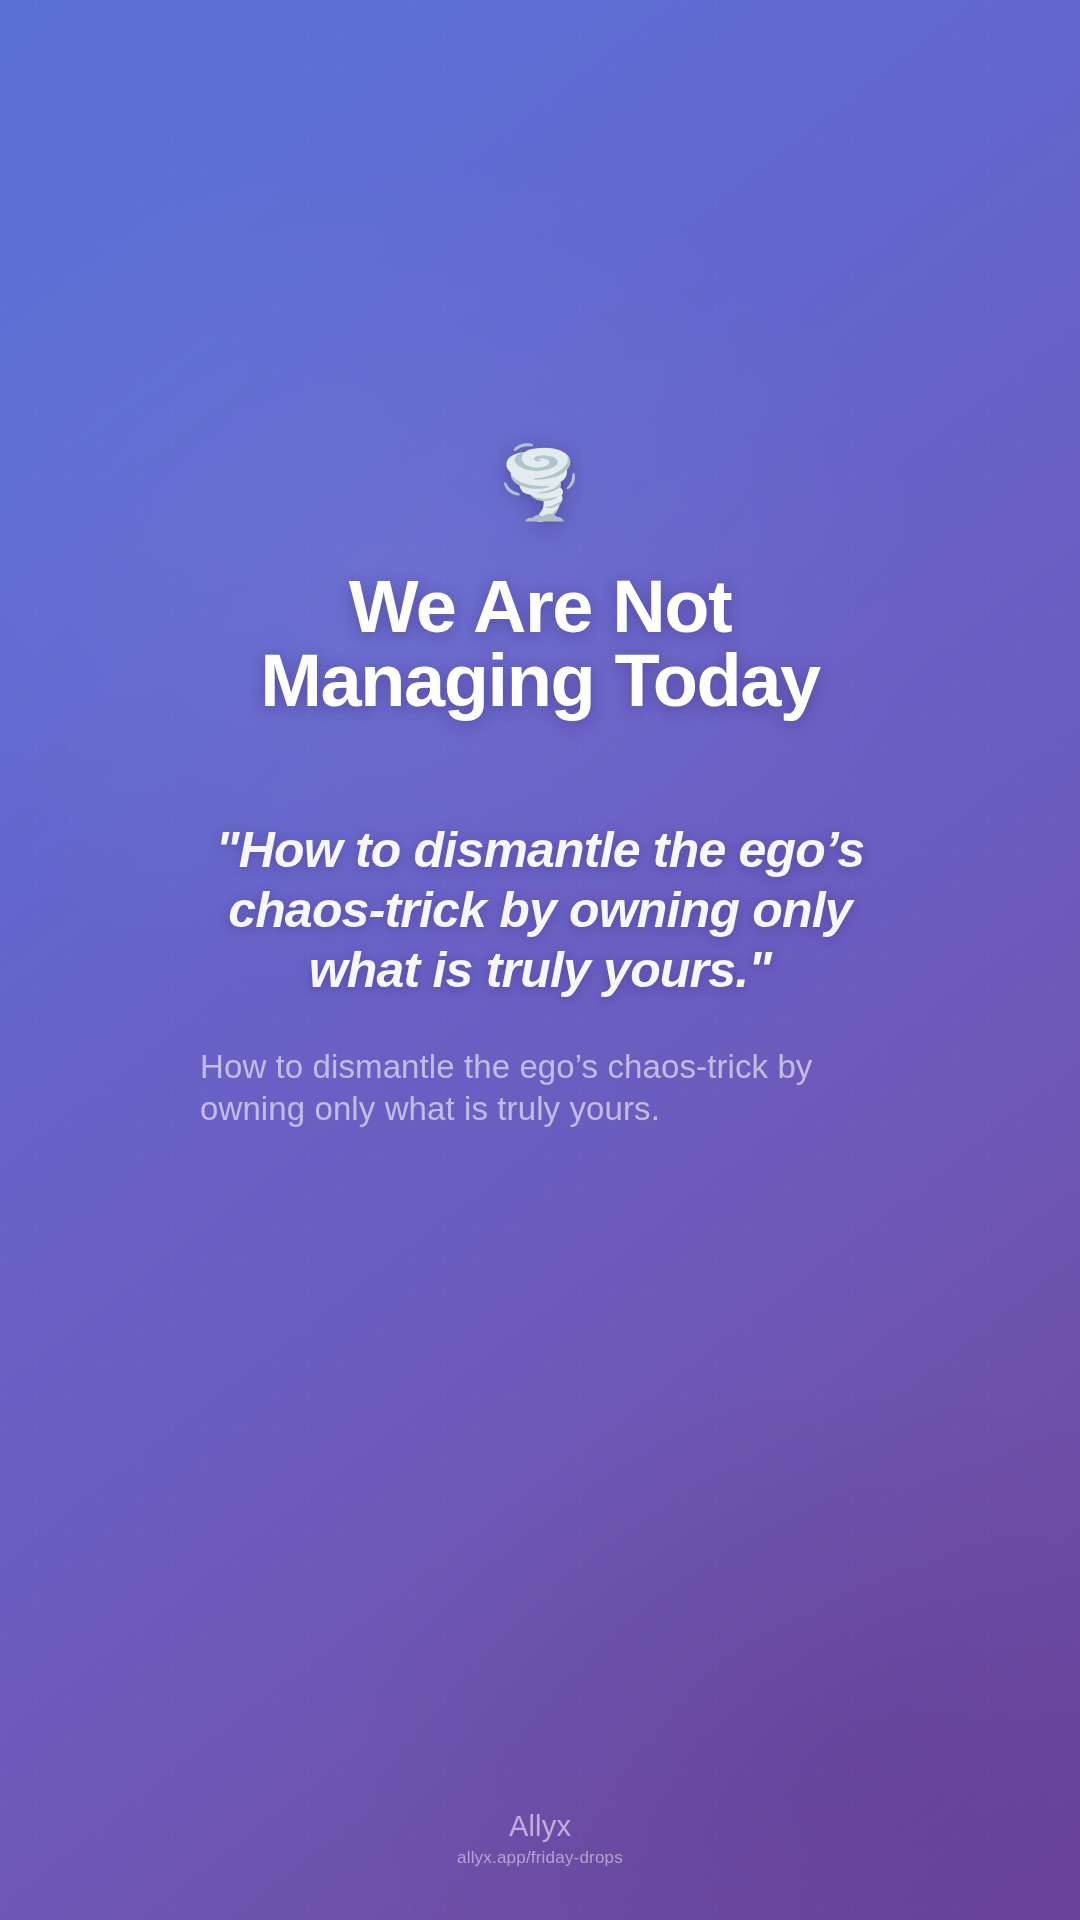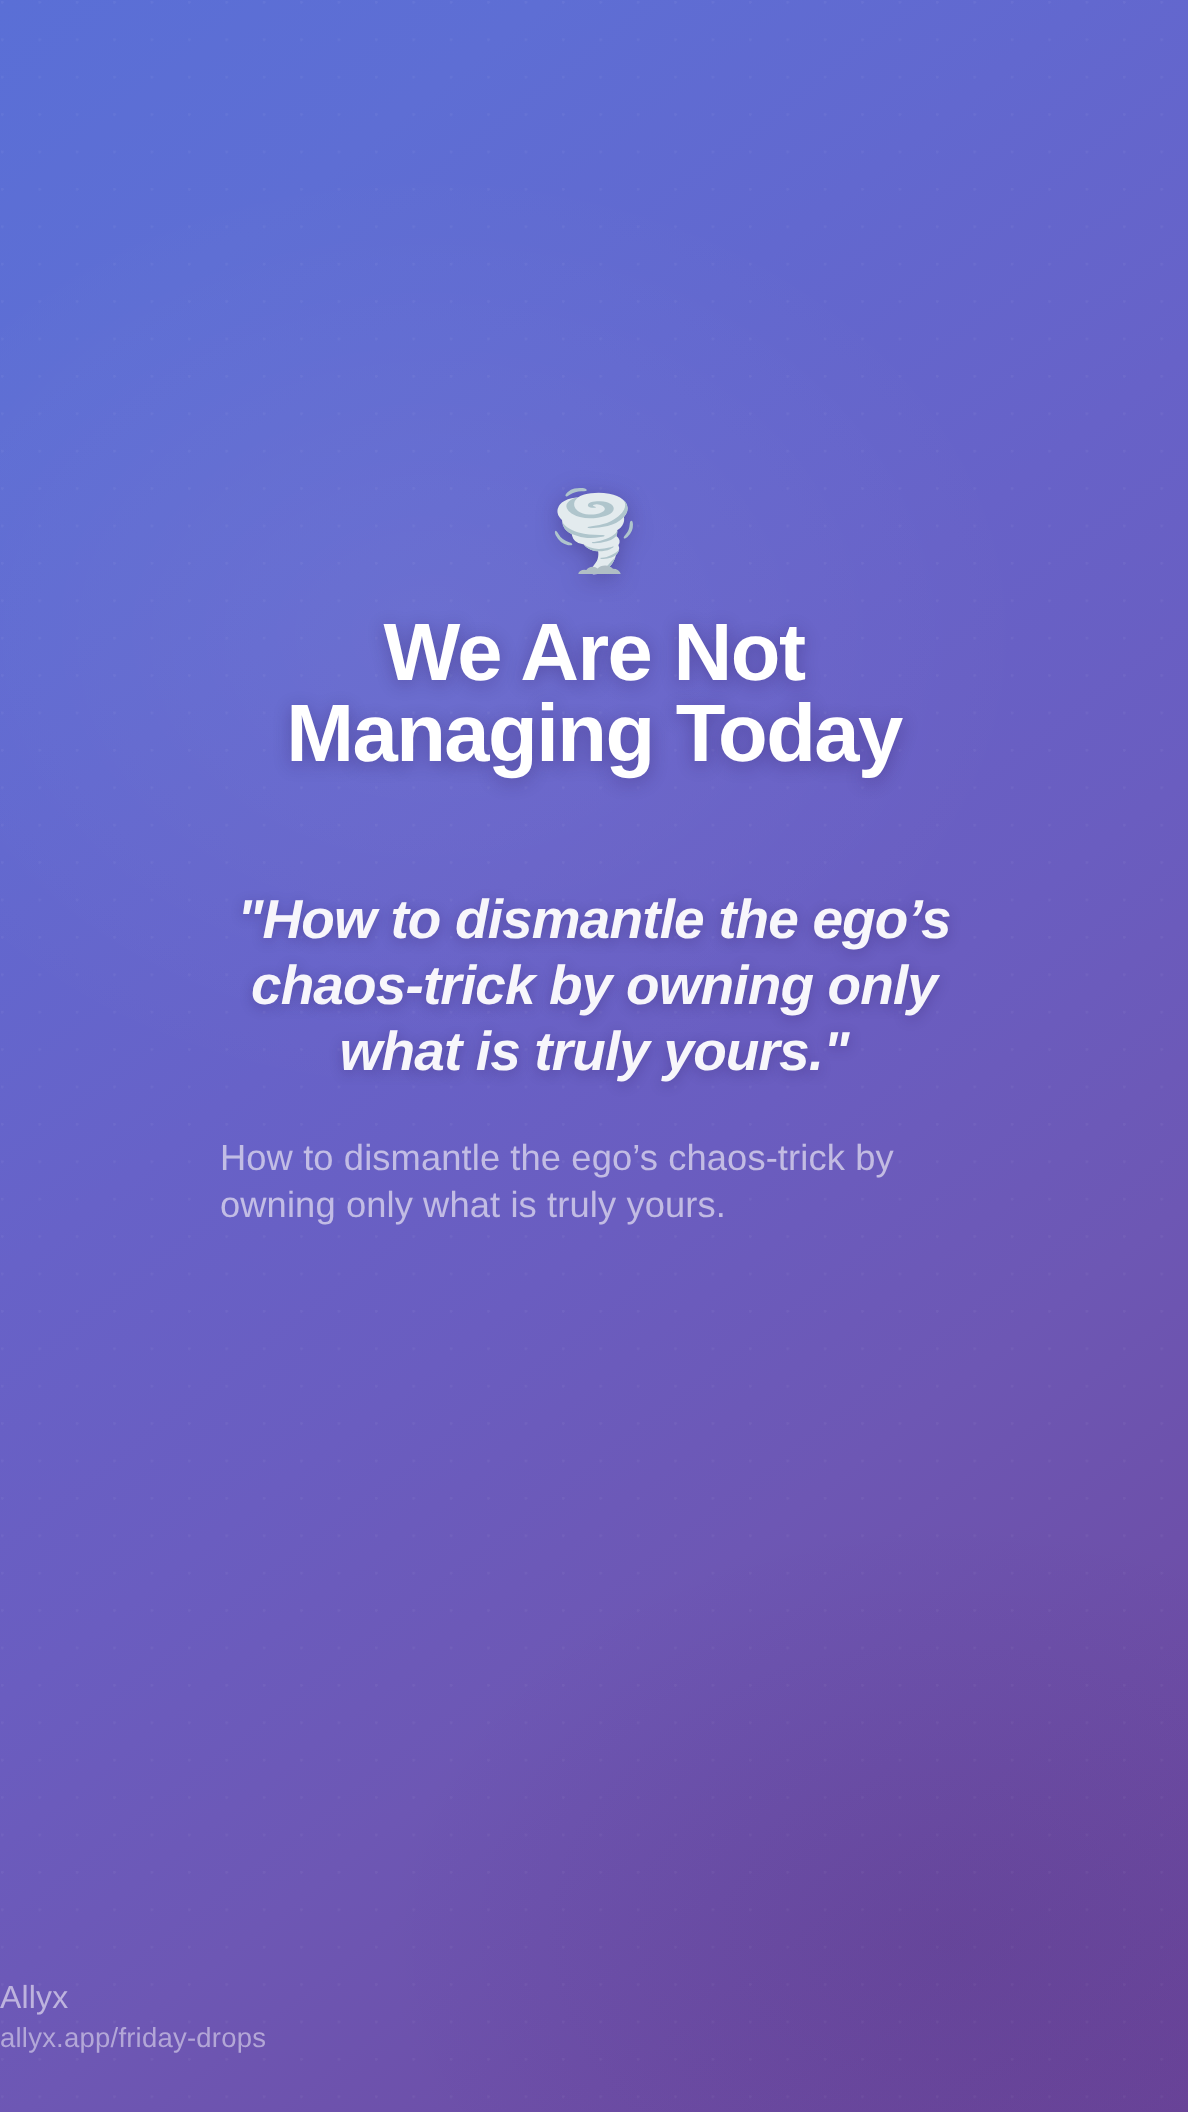--- a/index.html
+++ b/index.html
@@ -71,21 +71,21 @@
     line-height: 1;
     height: 78px;
     display: flex;
     align-items: center;
     justify-content: center;
     user-select: none;
     filter: drop-shadow(0 4px 10px rgba(30,10,60,0.30));
   }
 
   .headline {
-    margin-top: 34px;
+    margin-top: 48px;
     width: 900px;
     text-align: center;
     color: #ffffff;
     font-family: "Liberation Sans", sans-serif;
     font-weight: 700;
     font-size: 74px;
     line-height: 1.0;
     letter-spacing: -1.4px;
     text-shadow: 0 3px 16px rgba(36,14,72,0.30);
     word-spacing: 1px;
@@ -117,36 +117,36 @@
     letter-spacing: 0.1px;
   }
 
   #footer {
     position: absolute;
     left: 0;
     right: 0;
     bottom: 52px;
     display: flex;
     flex-direction: column;
-    align-items: flex-start;
+    align-items: center;
     gap: 4px;
   }
   .brand {
     color: rgba(228,223,240,0.68);
     font-family: "Liberation Sans", sans-serif;
     font-weight: 400;
     font-size: 29px;
     line-height: 1.2;
     letter-spacing: 0.2px;
   }
   .brand-url {
     color: rgba(223,217,238,0.62);
     font-family: "Liberation Sans", sans-serif;
     font-weight: 400;
-    font-size: 25px;
+    font-size: 17px;
     line-height: 1.2;
     letter-spacing: 0.2px;
   }
 </style>
 </head>
 <body>
 
 <div id="poster">
 
   <div id="texture"></div>

